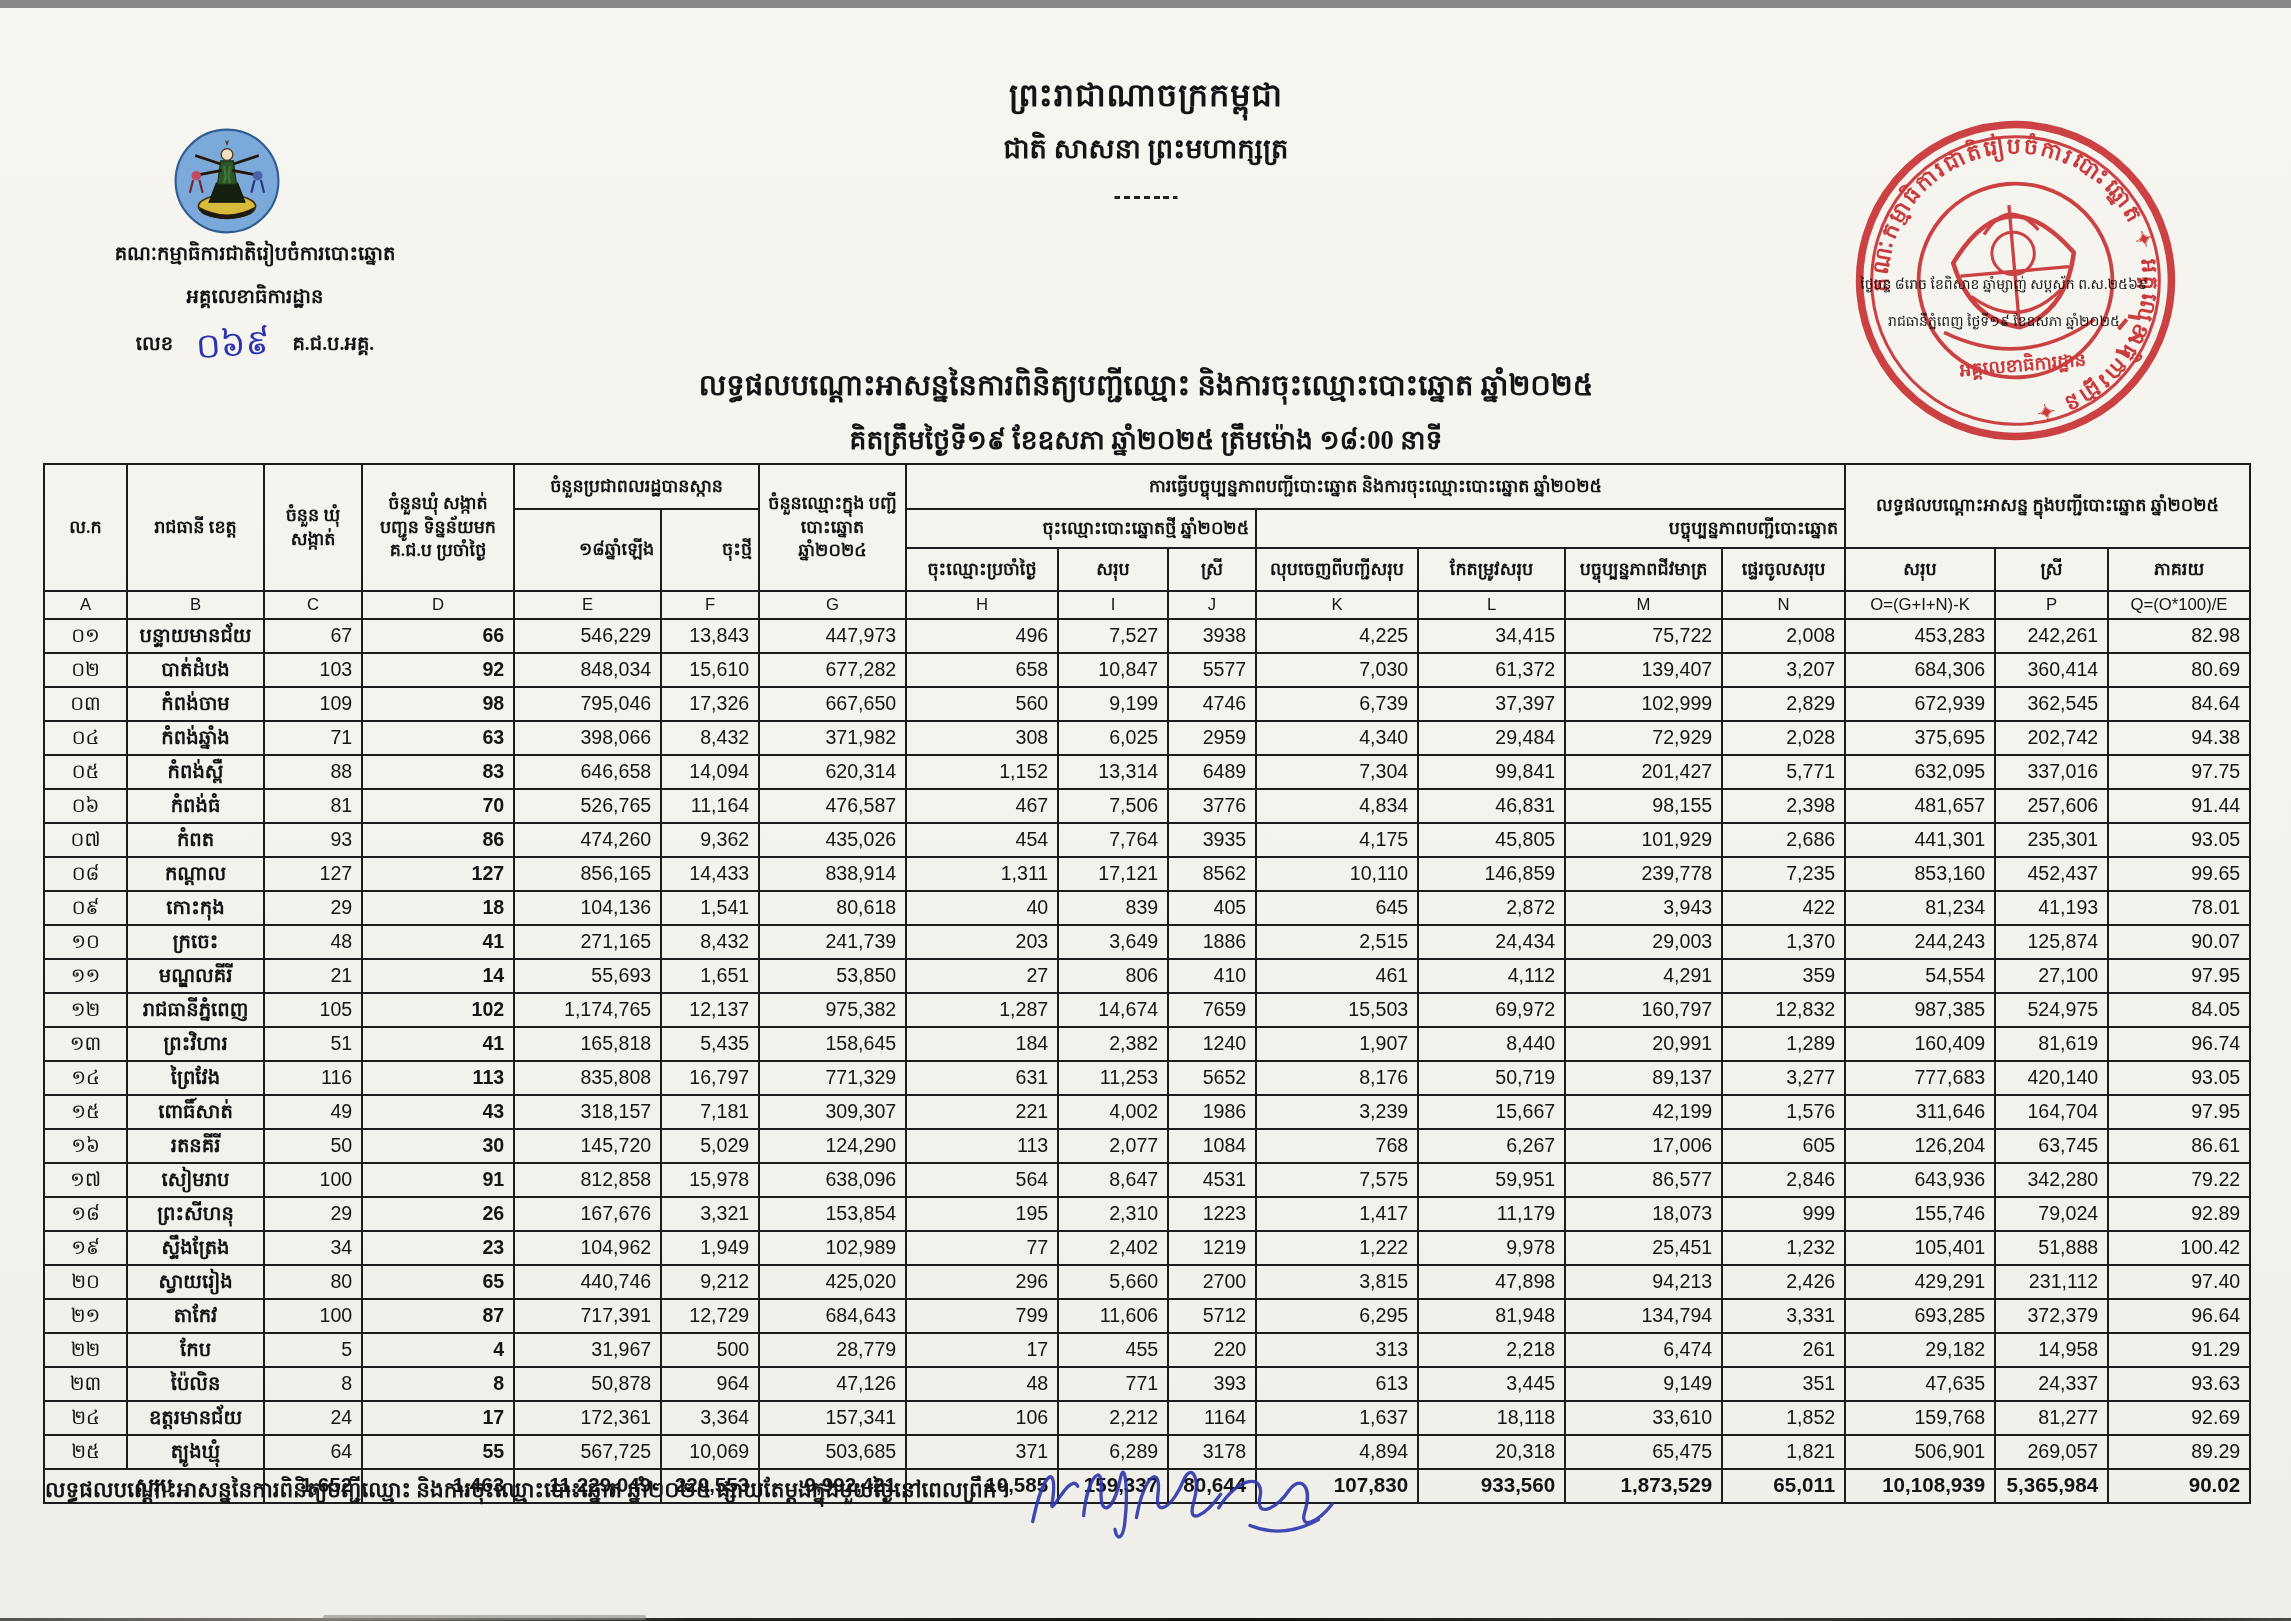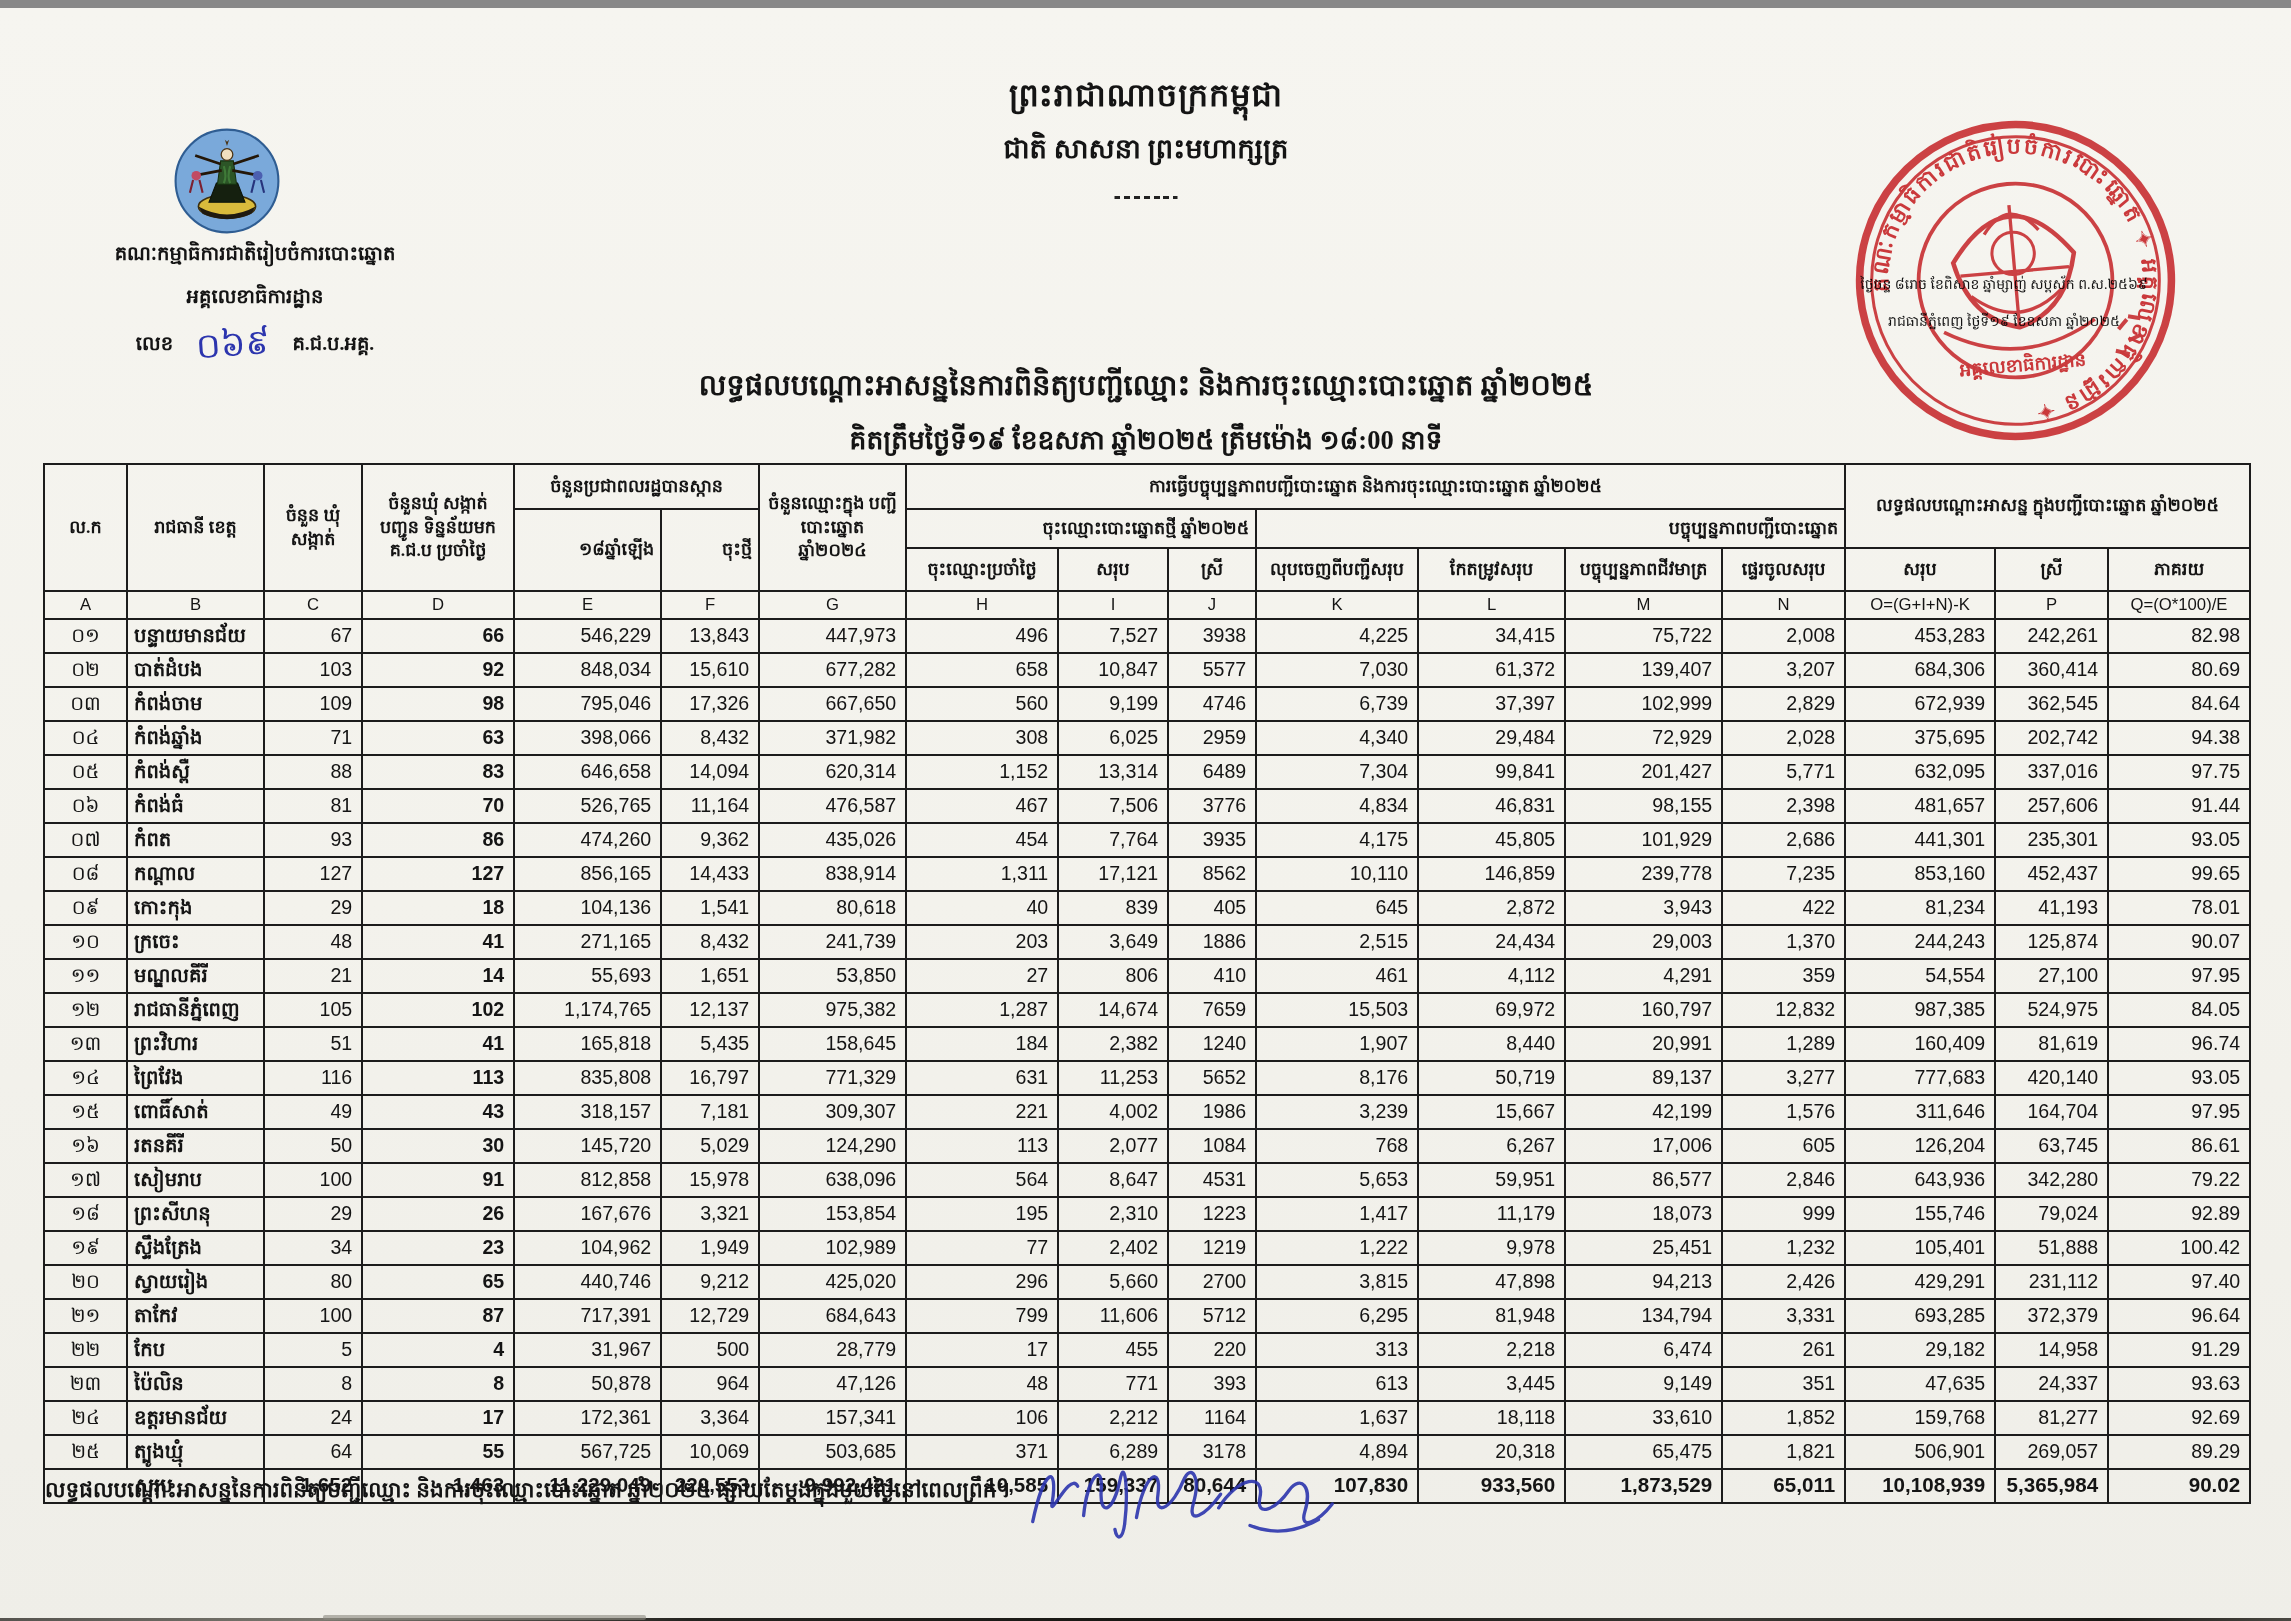--- a/index.html
+++ b/index.html
@@ -30,21 +30,21 @@
   .main-table { position:absolute; left:43px; top:455px; width:2205px; border-collapse:collapse; table-layout:fixed;
     font-family:"Liberation Sans", sans-serif; }
   .main-table th, .main-table td { border:2px solid #1c1c1c; padding:1px 5.9px; overflow:hidden; }
   .main-table th { font-family:"Liberation Serif", serif; font-weight:bold; font-size:17.6px; line-height:1.35; text-align:center; }
   .hrow1 th { height:41px; }
   .hrow2 th { height:35px;text-align:right; }
   .hrow3 th { height:39px; }
   .letter-row td { height:23.5px; font-size:16.7px; text-align:center; font-family:"Liberation Sans", sans-serif; }
   .main-table tbody td { height:30px; font-size:19.6px; line-height:1; }
   td.no { text-align:center; font-family:"Liberation Serif", serif; font-size:17.6px; }
-  td.name { text-align:left; font-family:"Liberation Serif", serif; font-size:17.6px; font-weight:bold; padding-left:6px; }
+  td.name { text-align:center; font-family:"Liberation Serif", serif; font-size:17.6px; font-weight:bold; padding-left:6px; }
   td.num { text-align:right; padding-right:8.8px; }
   td.boldv { font-weight:bold; }
   tr.total-row td { font-weight:bold; font-size:20.6px; }
   tr.total-row td.label { text-align:center; font-family:"Liberation Serif", serif; font-size:19.6px; }
   
   .footer-note { position:absolute; left:45px; top:1468px; font-size:21.6px; font-weight:bold; width:1470px; }
   .signature-wrap { position:absolute; left:1019px; top:1439px; width:323px; height:108px; }
   
   .scan-bottom { position:absolute; left:0; bottom:0; width:100%; height:10.8px;
     background:linear-gradient(90deg,#55534e 0%,#7a786f 14%,#24231f 30%,#14130f 55%,#3a3934 75%,#181713 92%,#4a4842 100%); }
@@ -497,21 +497,21 @@
           <td class="no">១៧</td>
           <td class="name">សៀមរាប</td>
           <td class="num">100</td>
           <td class="num boldv">91</td>
           <td class="num">812,858</td>
           <td class="num">15,978</td>
           <td class="num">638,096</td>
           <td class="num">564</td>
           <td class="num">8,647</td>
           <td class="num">4531</td>
-          <td class="num">5,653</td>
+          <td class="num">7,575</td>
           <td class="num">59,951</td>
           <td class="num">86,577</td>
           <td class="num">2,846</td>
           <td class="num">643,936</td>
           <td class="num">342,280</td>
           <td class="num">79.22</td>
         </tr>
         <tr>
           <td class="no">១៨</td>
           <td class="name">ព្រះសីហនុ</td>

